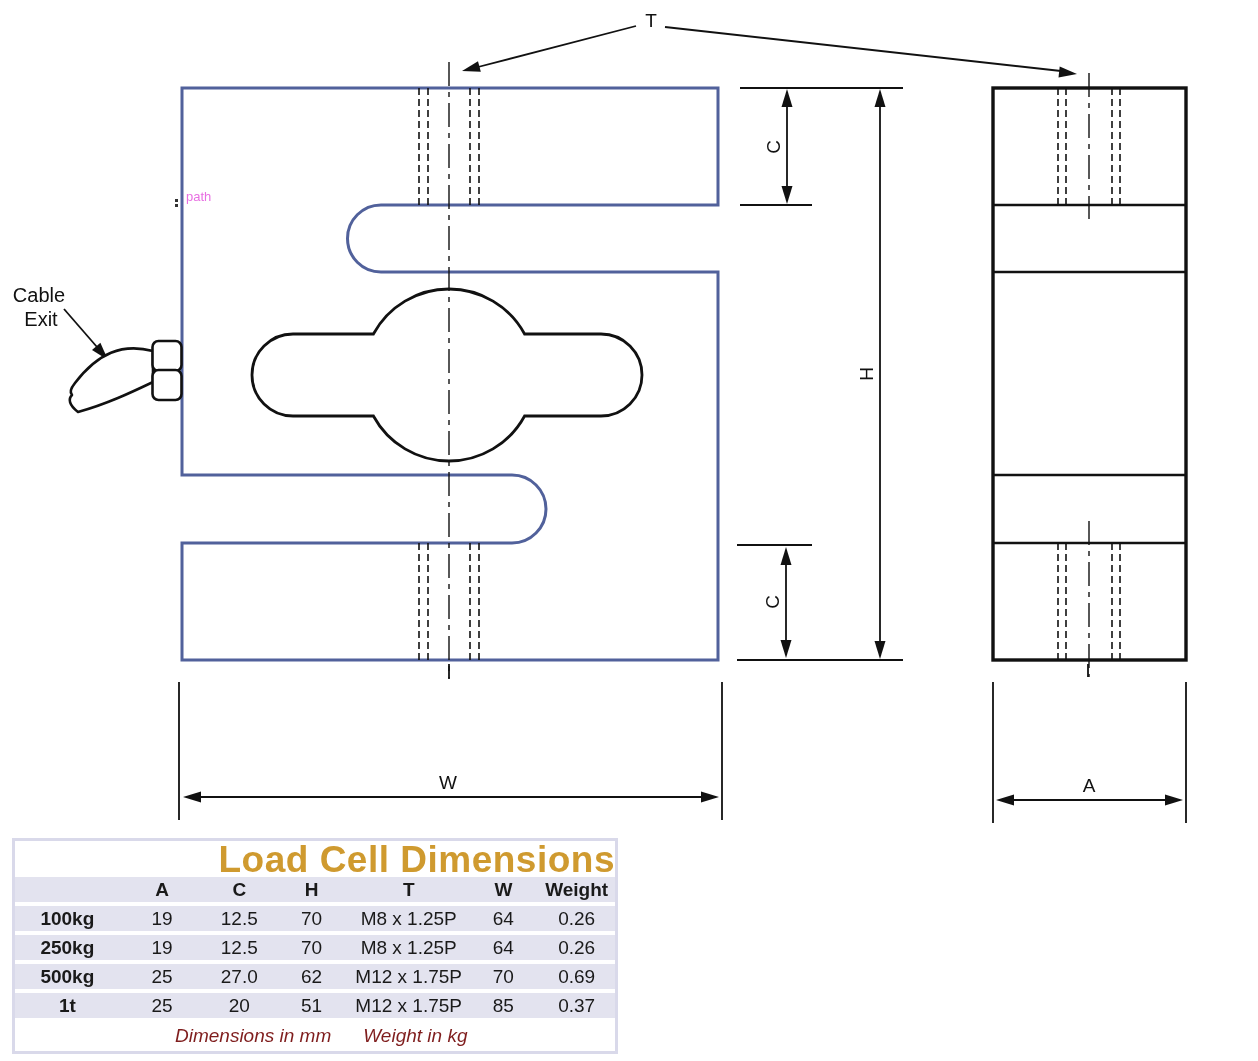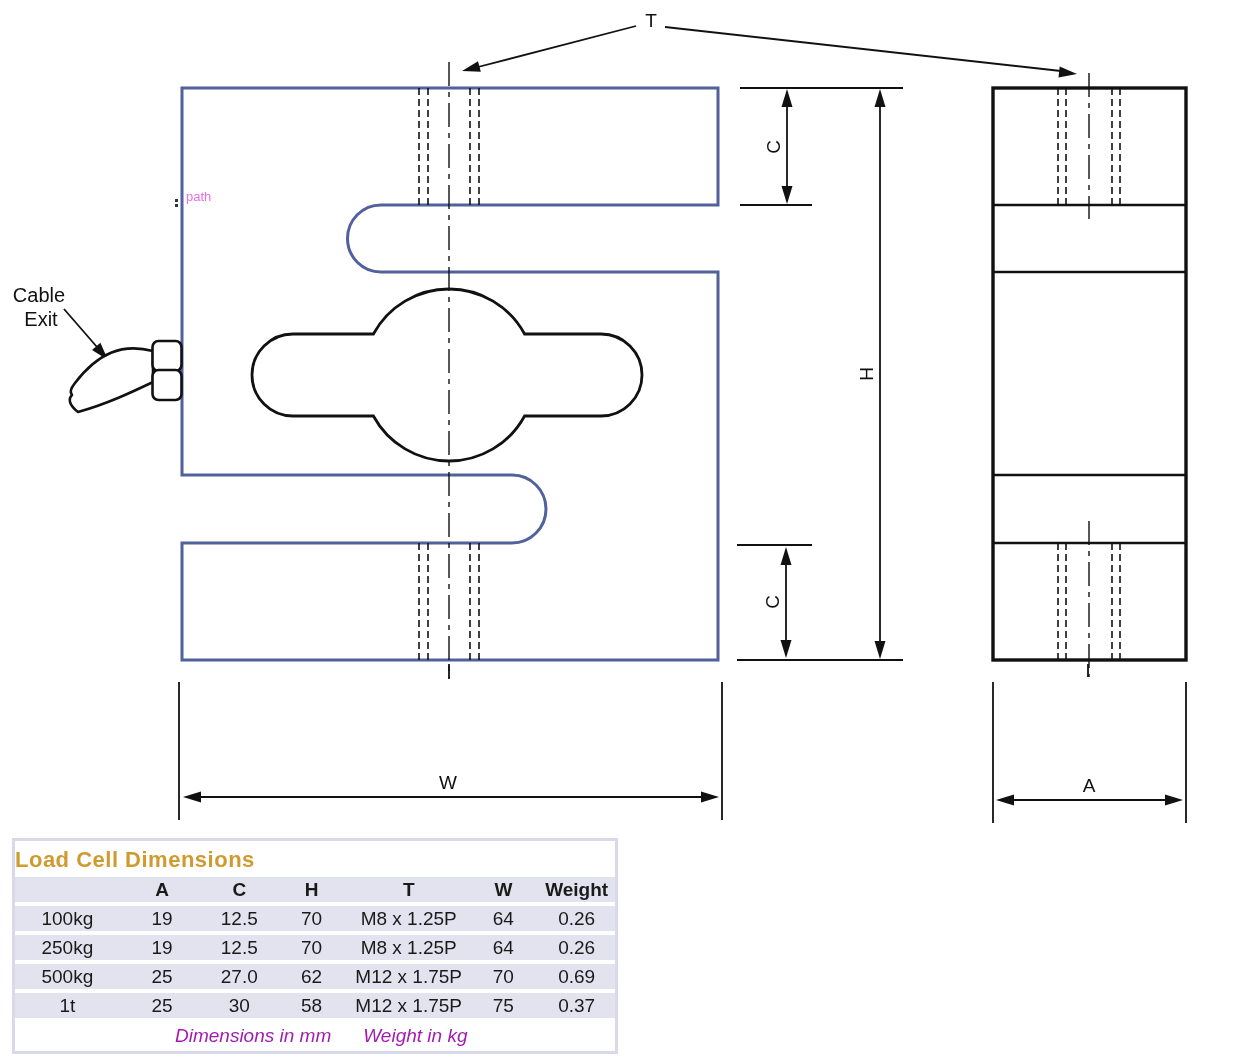--- a/index.html
+++ b/index.html
@@ -7,31 +7,31 @@
         font-family:"Liberation Sans", sans-serif;}
   svg{position:absolute;left:0;top:0;}
   svg text{font-family:"Liberation Sans", sans-serif;}
   .dim-label{font-size:19px;fill:#111111;}
   .cable-label{font-size:20px;fill:#111111;}
   .path-label{font-size:13px;fill:#e86fe2;}
 
   
   .lc-table{position:absolute;left:12px;top:838px;width:600px;height:210px;
             background:#ffffff;border:3px solid #d9d9ea;}
-  .lc-title{height:36px;line-height:38px;text-align:left;font-weight:bold;
-            font-size:22px;color:#cf9a2f;letter-spacing:0.5px;}
+  .lc-title{height:36px;line-height:38px;text-align:right;font-weight:bold;
+            font-size:37px;color:#cf9a2f;letter-spacing:0.5px;}
   .lc-row{display:flex;height:25px;margin-bottom:4px;background:#e3e3ef;
           align-items:center;font-size:19px;color:#1a1a1a;}
   .lc-row.header{font-weight:bold;}
   .lc-cell{text-align:center;}
-  .c-cap{width:105px;font-weight:normal;text-align:center;}
+  .c-cap{width:105px;font-weight:bold;text-align:center;}
   .c-a{width:85px;} .c-c{width:70px;} .c-h{width:75px;}
   .c-t{width:120px;} .c-w{width:70px;} .c-wt{width:77px;text-align:center;}
   .lc-footer{display:flex;height:28px;margin-top:2px;background:#ffffff;
-             align-items:center;font-style:italic;font-size:19px;color:#a21caf;}
+             align-items:center;font-style:italic;font-size:19px;color:#7f1d1d;}
   .lc-footer .f1{margin-left:160px;}
   .lc-footer .f2{margin-left:32px;}
 </style>
 </head>
 <body>
 
 <div class="page">
 
   <svg width="1258" height="832" viewBox="0 0 1258 832">
 
@@ -203,24 +203,24 @@
       <span class="lc-cell c-c">27.0</span>
       <span class="lc-cell c-h">62</span>
       <span class="lc-cell c-t">M12 x 1.75P</span>
       <span class="lc-cell c-w">70</span>
       <span class="lc-cell c-wt">0.69</span>
     </div>
 
     <div class="lc-row">
       <span class="lc-cell c-cap">1t</span>
       <span class="lc-cell c-a">25</span>
-      <span class="lc-cell c-c">30</span>
-      <span class="lc-cell c-h">58</span>
+      <span class="lc-cell c-c">20</span>
+      <span class="lc-cell c-h">51</span>
       <span class="lc-cell c-t">M12 x 1.75P</span>
-      <span class="lc-cell c-w">75</span>
+      <span class="lc-cell c-w">85</span>
       <span class="lc-cell c-wt">0.37</span>
     </div>
 
     <div class="lc-footer">
       <span class="f1">Dimensions in mm</span>
       <span class="f2">Weight in kg</span>
     </div>
   </div>
 
 </div>

